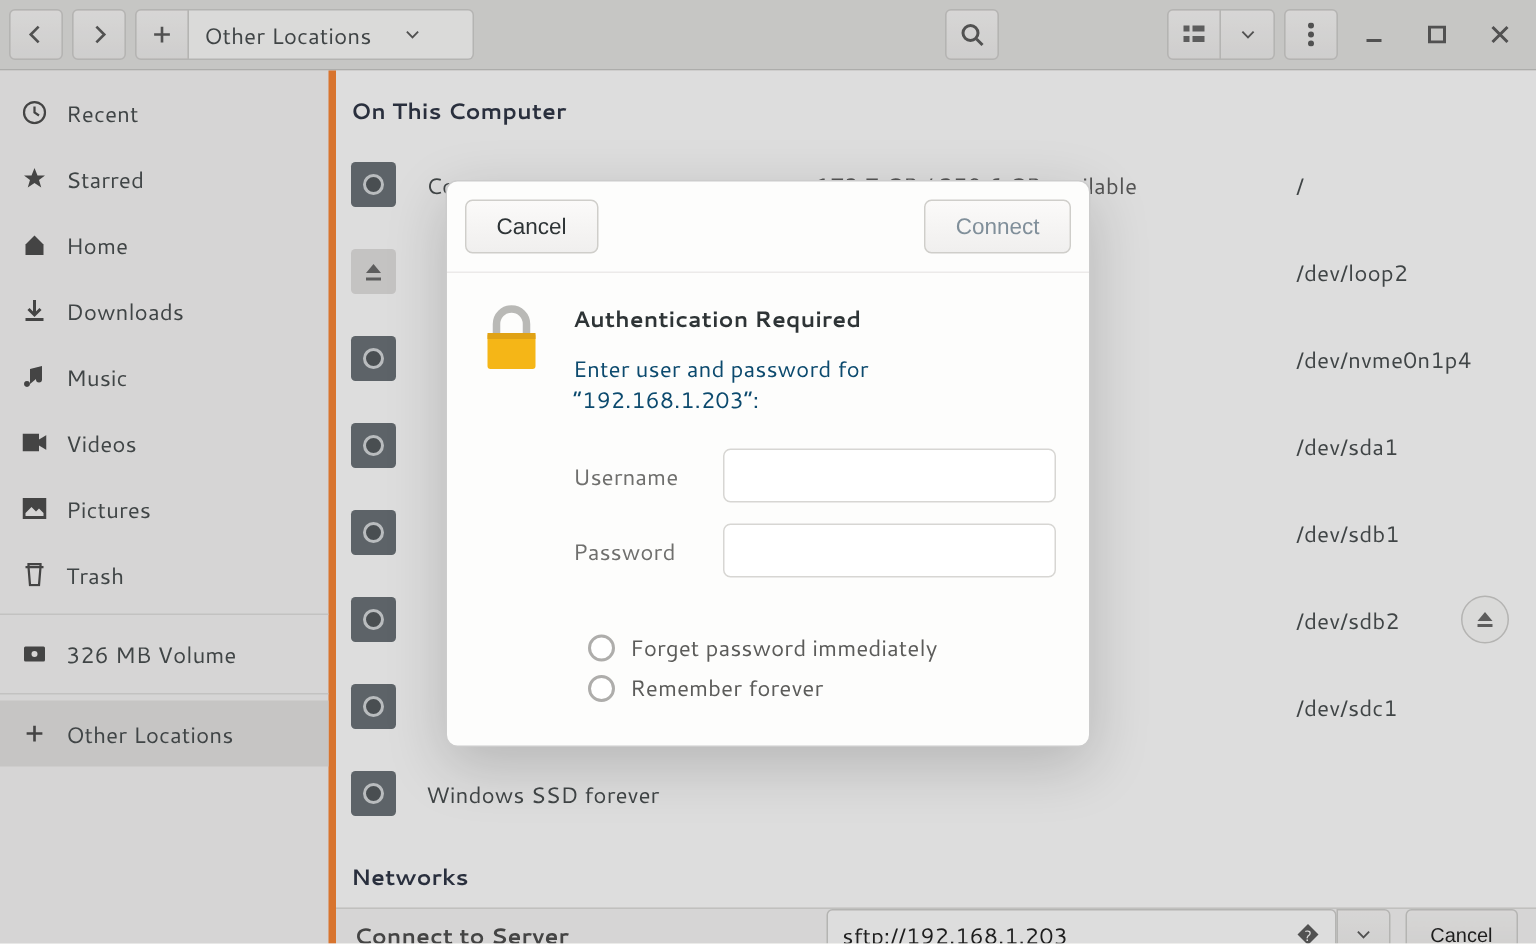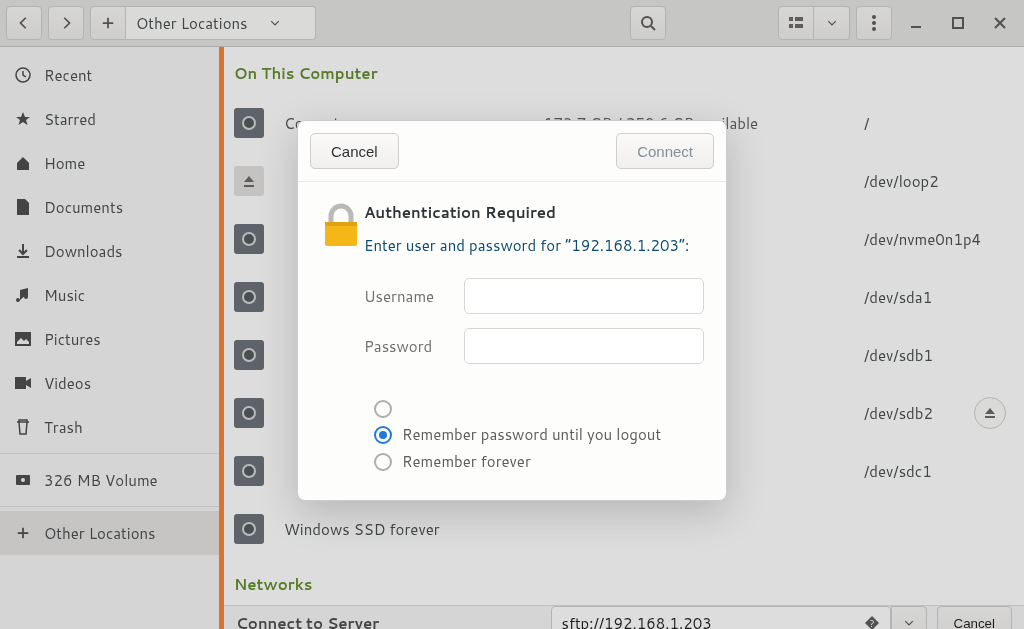--- a/index.html
+++ b/index.html
@@ -17,42 +17,42 @@
   .hgroup .hbtn:last-child  { border-top-left-radius:0; border-bottom-left-radius:0; border-left:none; }
 
   .body { flex:1; display:flex; min-height:0; }
   .sidebar { width:224px; background:#f6f5f4; border-right:5px solid #f97316; display:flex; flex-direction:column; padding-top:6px; }
   .sbitem { height:44px; display:flex; align-items:center; gap:12px; padding:0 14px; color:#2e3436; }
   .sbitem.active { background:#e0dfde; }
   .sbitem .ico { width:18px; display:flex; justify-content:center; color:#333; }
   .sbsep { height:1px; background:#dcdbda; margin:4px 0; }
 
   .content { flex:1; background:#fff; overflow:hidden; display:flex; flex-direction:column; }
-  .section-title { font-weight:700; padding:16px 0 10px 10px; color:#4d7c0f; }
+  .section-title { font-weight:700; padding:16px 0 10px 10px; color:#0f172a; }
   .locrow { display:flex; align-items:center; height:58px; padding-left:10px; }
   .dricon { width:30px; height:30px; border-radius:3px; background:#555d63; display:flex; align-items:center; justify-content:center; margin-right:20px; }
   .dricon::after { content:""; width:10px; height:10px; border-radius:50%; border:2px solid #cfd3d6; background:#3a4145; }
   .eject-left { width:30px; height:30px; border-radius:3px; background:#dedcdb; display:flex; align-items:center; justify-content:center; margin-right:20px; }
   .locname { flex: 0 0 260px; color:#2e3436; }
   .locinfo { flex: 0 0 300px; color:#4a4a4a; }
   .locpath { flex: 1; color:#2e3436; padding-left:20px;}
   .eject-btn { width:32px; height:32px; border:1px solid #c9c8c6; border-radius:50%; background:#fbfbfa; display:flex; align-items:center; justify-content:center; margin-right:18px; }
 
   .bottombar { border-top:1px solid #d9d8d6; background:#f6f5f4; height:46px; display:flex; align-items:center; padding:0 12px; gap:10px; }
   .bottombar .lbl { font-weight:700; margin-right:auto; }
   .txt { height:34px; border:1px solid #c9c8c6; border-radius:4px; background:#fff; padding:0 10px; flex:0 0 340px; display:flex; align-items:center; gap:8px; color:#555; }
   .txt .innerinput { border:none; outline:none; flex:1; background:transparent; font:inherit; }
   .bbtn { height:34px; border:1px solid #c9c8c6; border-radius:4px; background:linear-gradient(#f7f6f5,#ecebea); padding:0 16px; }
 
   .overlay { position:absolute; inset:0; background:rgba(120,120,120,0.25); z-index:5; }
   .dialog { position:absolute; left:297px; top:120px; width:430px; background:#fdfdfc; border:1px solid #ccc; border-radius:8px; box-shadow:0 12px 40px rgba(0,0,0,0.18); z-index:10; display:flex; flex-direction:column; }
   .dlg-top { display:flex; justify-content:space-between; padding:12px; border-bottom:1px solid #eceae9; }
   .dlg-btn { height:36px; border:1px solid #cfceca; border-radius:5px; background:linear-gradient(#fbfaf9,#f0efee); padding:0 20px; font-size:15px; color:#2e3436; }
   .dlg-btn.sugg { color:#808f9a; }
-  .dlg-body { padding:20px 22px 22px 22px; display:flex; }
+  .dlg-body { padding:20px 22px 22px 22px; display:flex; gap:18px; }
   .lockicon { flex:0 0 44px; }
   .dlg-main { flex:1; }
   .dlg-title { font-weight:700; color:#2e3436; margin-bottom:12px; }
   .dlg-sub { color:#0c4a6e; margin-bottom:22px; }
   .formrow { display:flex; align-items:center; gap:14px; margin-bottom:14px; }
   .formrow label { flex:0 0 86px; text-align:left; color:#6f6f6d; }
   .formrow input[type=text], .formrow input[type=password] { flex:1; height:36px; border:1px solid #d7d6d3; border-radius:5px; padding:0 10px; background:#fff; font:inherit; }
   .radio { display:flex; align-items:center; gap:10px; margin:6px 0; color:#5c5c5a; margin-left:10px; }
   .rdisc { width:18px; height:18px; border:2px solid #aeadab; border-radius:50%; background:#fff; display:inline-flex; align-items:center; justify-content:center; }
   .rdisc.sel { border-color:#1f7ae0; }
@@ -156,59 +156,51 @@
       <div class="sbitem">
           <span class="ico">
             <svg width="16" height="16" viewBox="0 0 16 16">
               <path d="M2 8l6-6 6 6v7H2z" fill="#333"></path>
             </svg>
           </span>
           <span>Home</span>
         </div>
       <div class="sbitem">
           <span class="ico">
-            <svg width="14" height="16" viewBox="0 0 14 16">
-              <path d="M1 0h8l4 4v12H1z" fill="#333"></path>
-            </svg>
-          </span>
-          <span>Documents</span>
-        </div>
-      <div class="sbitem">
-          <span class="ico">
             <svg width="16" height="16" viewBox="0 0 16 16">
               <path d="M8 1v9M4 7l4 4 4-4M2 14h12" stroke="#333" stroke-width="2" fill="none"></path>
             </svg>
           </span>
           <span>Downloads</span>
         </div>
       <div class="sbitem">
           <span class="ico">
             <svg width="16" height="16" viewBox="0 0 16 16">
               <path d="M5 13a2 2 0 1 1 0-.1V3l8-2v9a2 2 0 1 1-2-2" fill="#333"></path>
             </svg>
           </span>
           <span>Music</span>
+        </div>
+      <div class="sbitem">
+          <span class="ico">
+            <svg width="16" height="12" viewBox="0 0 16 12">
+              <rect x="0" y="0" width="11" height="12" fill="#333"></rect>
+              <path d="M11 4l5-3v10l-5-3z" fill="#333"></path>
+            </svg>
+          </span>
+          <span>Videos</span>
         </div>
       <div class="sbitem">
           <span class="ico">
             <svg width="16" height="14" viewBox="0 0 16 14">
               <rect x="0" y="0" width="16" height="14" fill="#333"></rect>
               <path d="M2 10l4-4 3 3 2-2 3 3v2H2z" fill="#f6f5f4"></path>
             </svg>
           </span>
           <span>Pictures</span>
-        </div>
-      <div class="sbitem">
-          <span class="ico">
-            <svg width="16" height="12" viewBox="0 0 16 12">
-              <rect x="0" y="0" width="11" height="12" fill="#333"></rect>
-              <path d="M11 4l5-3v10l-5-3z" fill="#333"></path>
-            </svg>
-          </span>
-          <span>Videos</span>
         </div>
       <div class="sbitem">
           <span class="ico">
             <svg width="14" height="16" viewBox="0 0 14 16">
               <path d="M1 3h12M3 3V1h8v2M3 3l1 12h6l1-12" fill="none" stroke="#333" stroke-width="1.5"></path>
             </svg>
           </span>
           <span>Trash</span>
         </div>
       <div class="sbsep"></div>
@@ -333,24 +325,21 @@
           <label>Username</label>
           <input type="text" style="">
         </div>
         <div class="formrow">
           <label>Password</label>
           <input type="password" style="">
         </div>
         <div style="height:16px"></div>
         <div class="radio">
             <span class="rdisc"></span>
-          </div>
-        <div class="radio">
-            <span class="rdisc sel"></span>
-            <span>Remember password until you logout</span>
+            <span>Forget password immediately</span>
           </div>
         <div class="radio">
             <span class="rdisc"></span>
             <span>Remember forever</span>
           </div>
       </div>
     </div>
   </div>
 
 </div>

